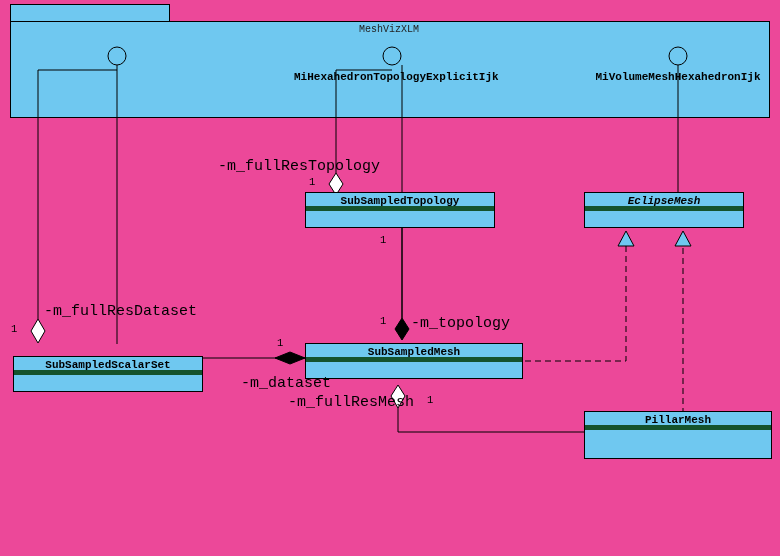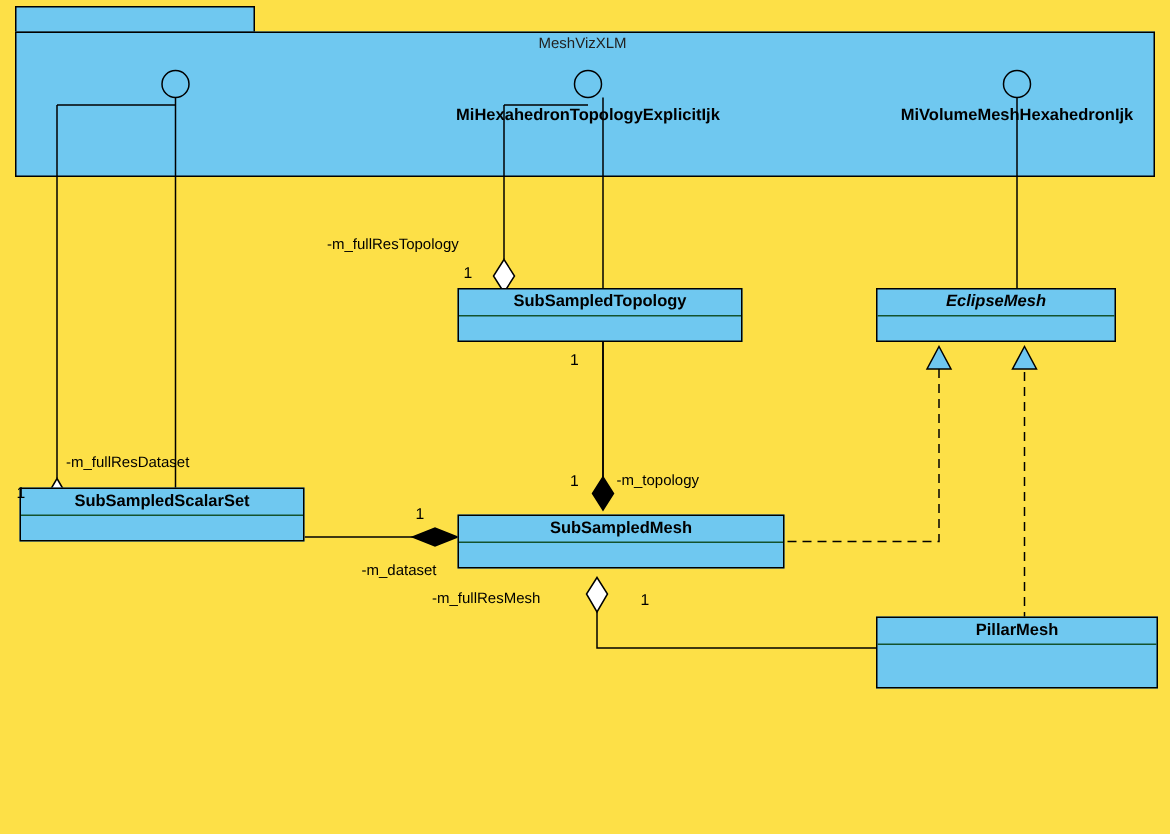--- a/index.html
+++ b/index.html
@@ -4,22 +4,22 @@
 <style>
   html, body {
     margin: 0;
     padding: 0;
     background: #ffffff;
   }
   #canvas {
     position: relative;
     width: 780px;
     height: 556px;
-    background: #fde047;
-    font-family: Liberation Sans, sans-serif;
+    background: #ec4899;
+    font-family: Liberation Mono, monospace;
     overflow: hidden;
   }
   svg.layer {
     position: absolute;
     left: 0; top: 0;
     width: 780px;
     height: 556px;
   }
   
   .uml-box {
@@ -29,21 +29,21 @@
     background: #6FC8F0;
   }
   .uml-box .title {
     box-sizing: border-box;
     height: 18px;
     line-height: 17px;
     text-align: center;
     font-size: 11px;
     font-weight: bold;
     color: #000000;
-    border-bottom: 1px solid #14532d;
+    border-bottom: 5px solid #14532d;
     white-space: nowrap;
     overflow: hidden;
   }
   .uml-box .title.abstract {
     font-style: italic;
   }
   .uml-box .body {
     height: calc(100% - 18px);
   }
   
@@ -70,21 +70,21 @@
     position: absolute;
     font-size: 11px;
     font-weight: bold;
     color: #000000;
     white-space: nowrap;
     text-align: center;
   }
   
   .edge-label {
     position: absolute;
-    font-size: 10px;
+    font-size: 15px;
     color: #000000;
     white-space: nowrap;
   }
   .mult-label {
     position: absolute;
     font-size: 10.5px;
     color: #000000;
     white-space: nowrap;
   }
 </style>
@@ -145,21 +145,21 @@
   <div class="uml-box" style="left:305px; top:192px; width:190px; height:36px;">
     <div class="title">SubSampledTopology</div>
     <div class="body"></div>
   </div>
 
   <div class="uml-box" style="left:584px; top:192px; width:160px; height:36px;">
     <div class="title abstract">EclipseMesh</div>
     <div class="body"></div>
   </div>
 
-  <div class="uml-box" style="left:13px; top:325px; width:190px; height:36px;">
+  <div class="uml-box" style="left:13px; top:356px; width:190px; height:36px;">
     <div class="title">SubSampledScalarSet</div>
     <div class="body"></div>
   </div>
 
   <div class="uml-box" style="left:305px; top:343px; width:218px; height:36px;">
     <div class="title">SubSampledMesh</div>
     <div class="body"></div>
   </div>
 
   <div class="uml-box" style="left:584px; top:411px; width:188px; height:48px;">

